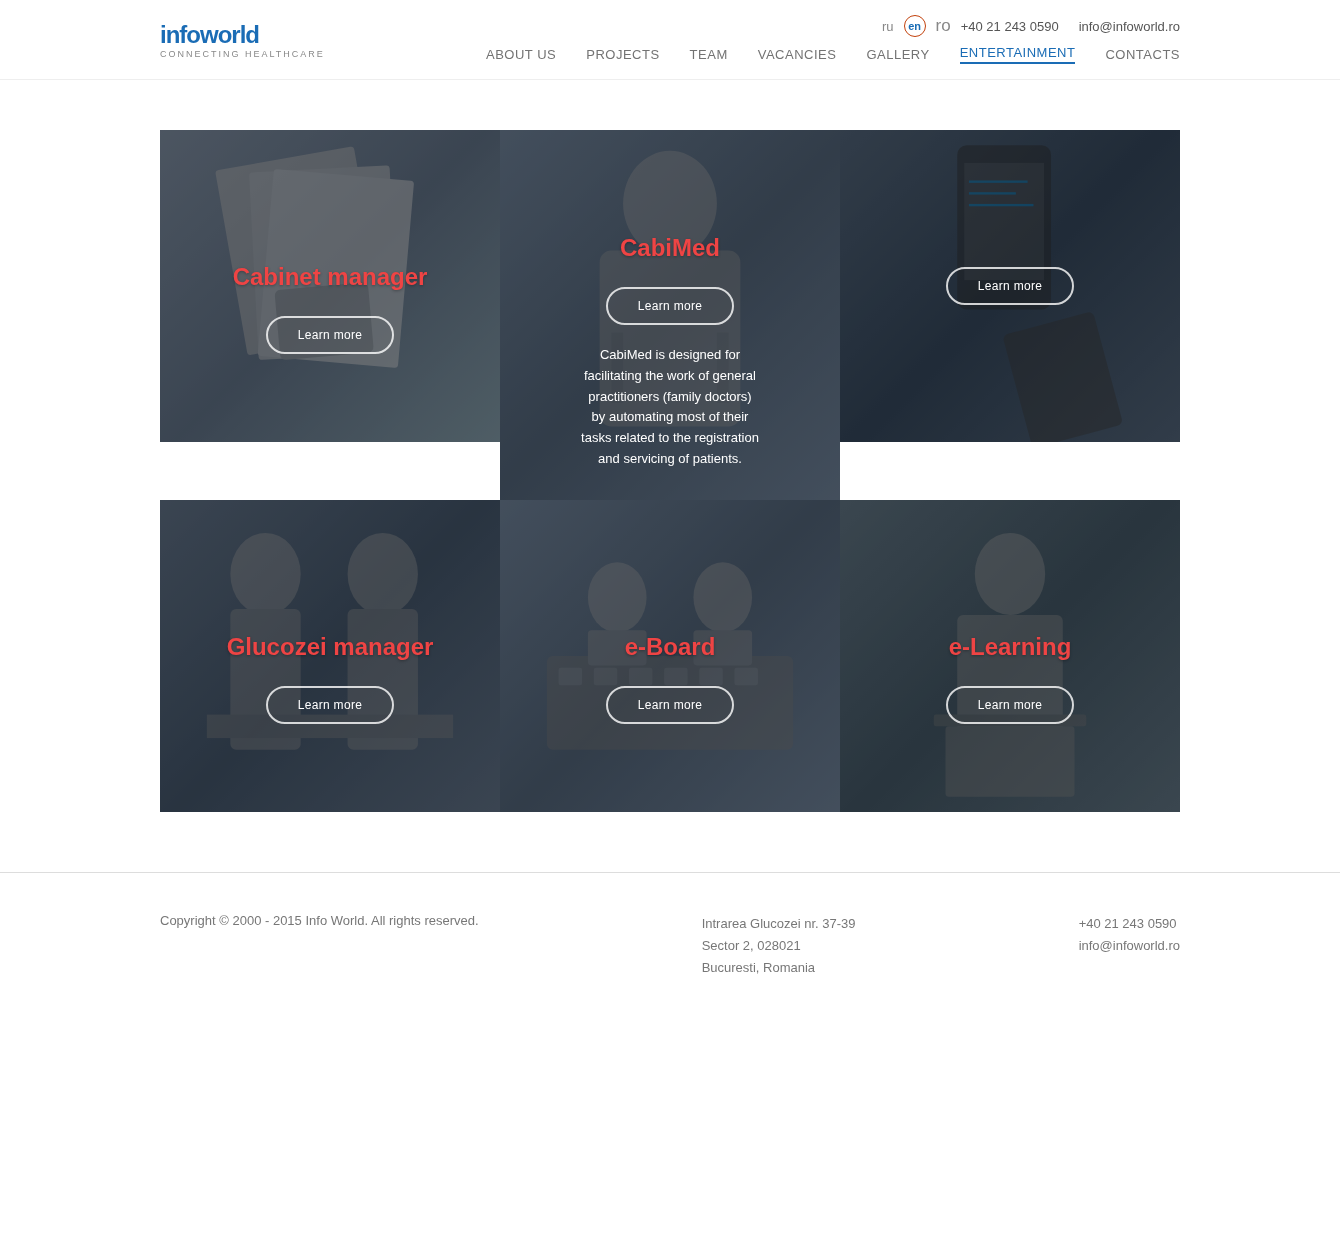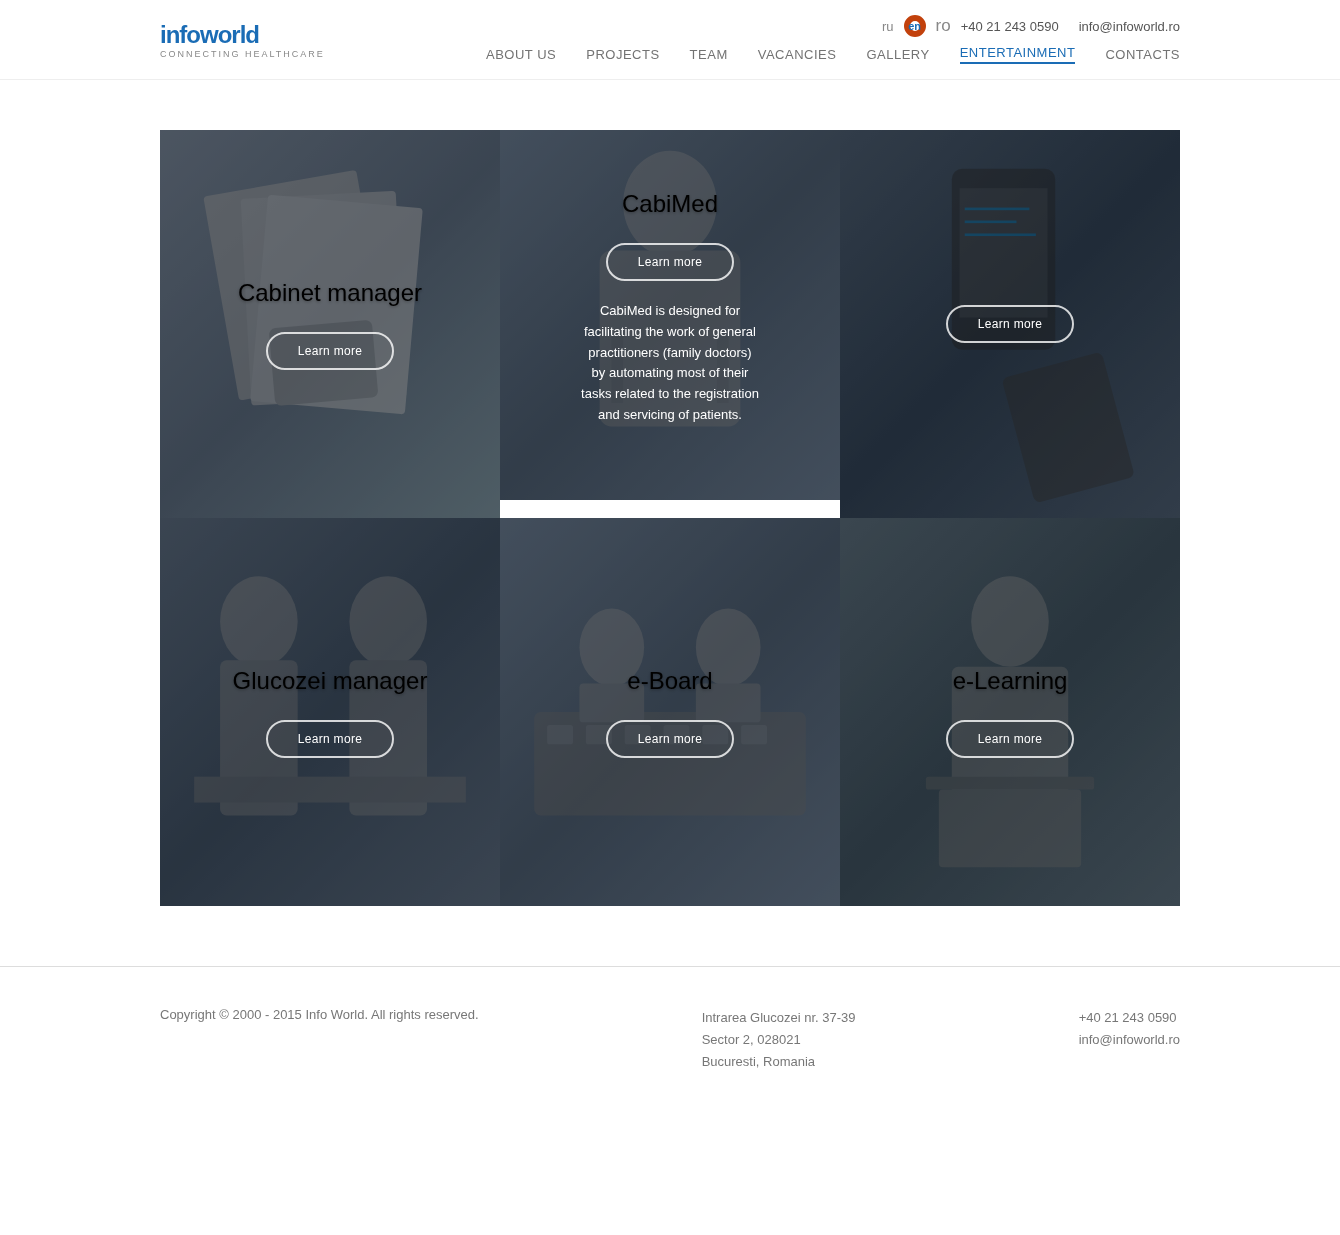--- a/index.html
+++ b/index.html
@@ -30,21 +30,21 @@
       text-transform: uppercase;
     }
     .lang-contact {
       display: flex;
       align-items: center;
       gap: 10px;
       font-size: 13px;
       color: #888;
     }
     .lang-btn {
-      border: 6px solid #c2410c;
+      border: 1px solid #c2410c;
       border-radius: 50%;
       width: 22px;
       height: 22px;
       display: flex;
       align-items: center;
       justify-content: center;
       font-size: 11px;
       color: #1a6cb5;
       font-weight: 600;
     }
@@ -88,21 +88,21 @@
     
     .projects-grid {
       display: grid;
       grid-template-columns: 1fr 1fr 1fr;
       gap: 0;
       border: none;
     }
 
     .project-card {
       position: relative;
-      height: 388px;
+      height: 312px;
       overflow: hidden;
       display: flex;
       flex-direction: column;
       align-items: center;
       justify-content: center;
       cursor: pointer;
     }
 
     .project-bg {
       position: absolute;
@@ -137,23 +137,24 @@
       z-index: 2;
       display: flex;
       flex-direction: column;
       align-items: center;
       gap: 25px;
       padding: 20px;
       text-align: center;
     }
     .project-title {
       font-size: 24px;
-      font-weight: 400;
-      color: #000000;
+      font-weight: 700;
+      color: #ef4444;
       text-shadow: 0 1px 3px rgba(0,0,0,0.3);
+      margin-top: 44px;
     }
     .learn-more-btn {
       border: 2px solid rgba(255,255,255,0.8);
       border-radius: 25px;
       padding: 10px 30px;
       color: #fff;
       font-size: 12px;
       background: transparent;
       cursor: pointer;
       font-weight: 400;

